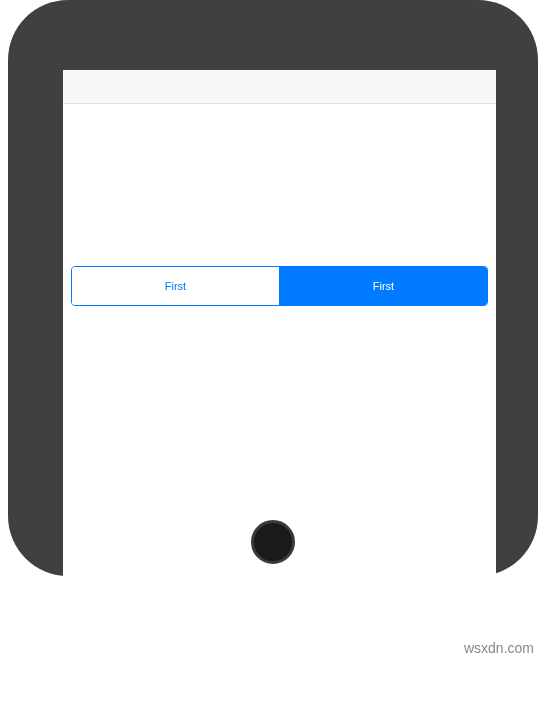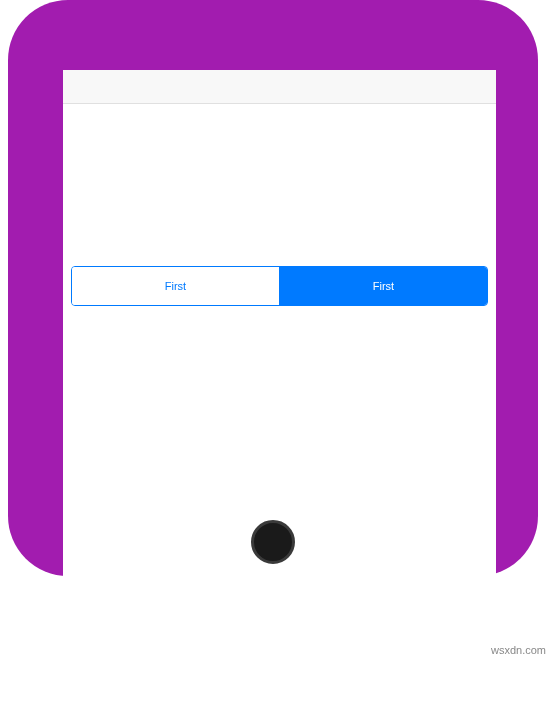--- a/index.html
+++ b/index.html
@@ -13,21 +13,21 @@
       width: 546px;
       height: 724px;
       position: relative;
     }
     .phone-frame {
       position: absolute;
       top: 0;
       left: 8px;
       width: 530px;
       height: 576px;
-      background: #a21caf;
+      background: #404040;
       border-radius: 60px;
       padding: 70px 42px 60px 55px;
     }
     .phone-screen {
       background: #ffffff;
       width: 100%;
       height: 594px;
       position: relative;
       overflow: hidden;
     }
@@ -76,22 +76,22 @@
       transform: translateX(-50%);
       width: 44px;
       height: 44px;
       border: 3px solid #3a3a3a;
       border-radius: 50%;
       background: #1a1a1a;
     }
     .watermark {
       position: absolute;
       bottom: 68px;
-      right: 0;
-      font-size: 11px;
+      right: 12px;
+      font-size: 14px;
       color: #888;
       font-family: Arial, sans-serif;
     }
   </style>
 </head>
 <body>
 
 <div class="phone-frame">
   <div class="phone-screen">
     <div class="status-bar"></div>

